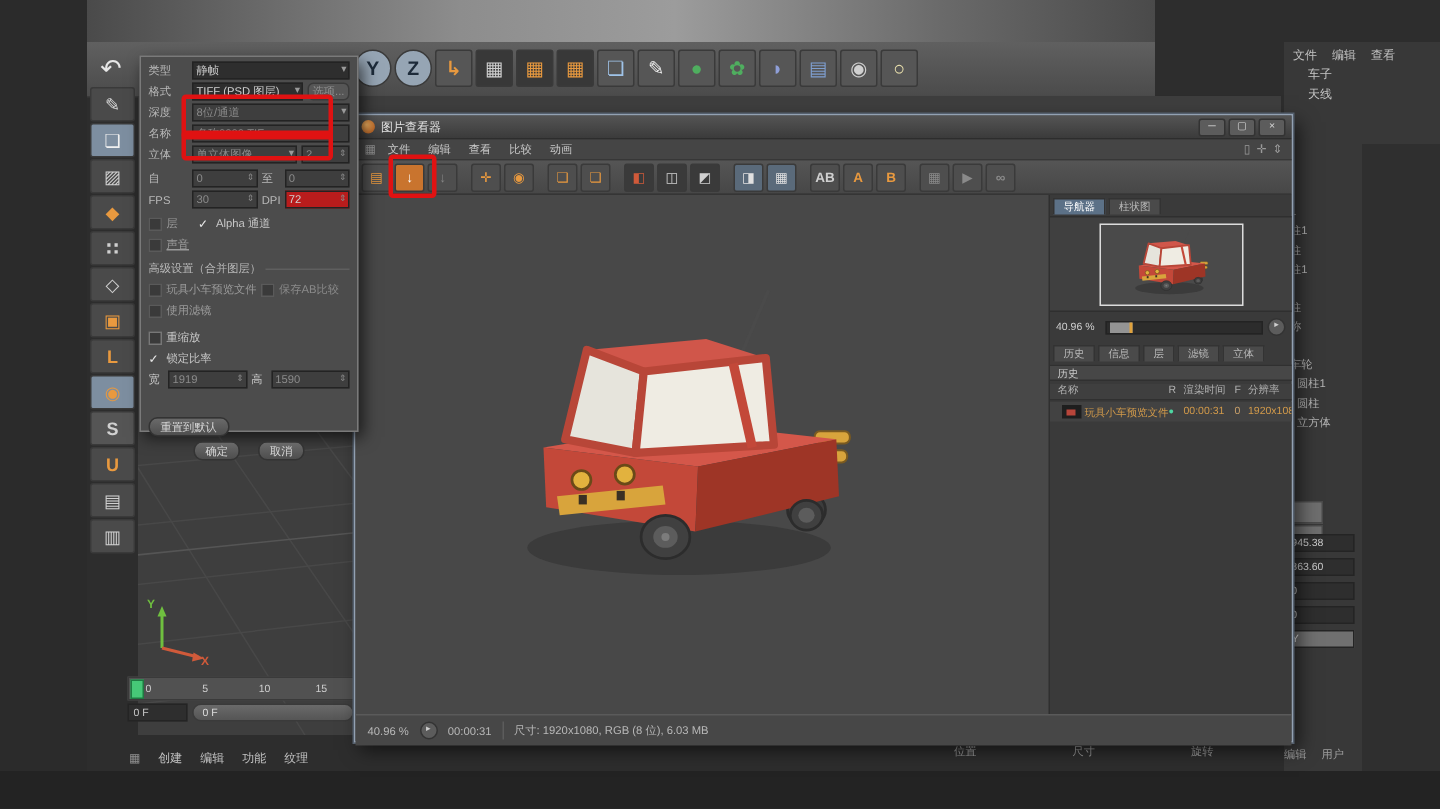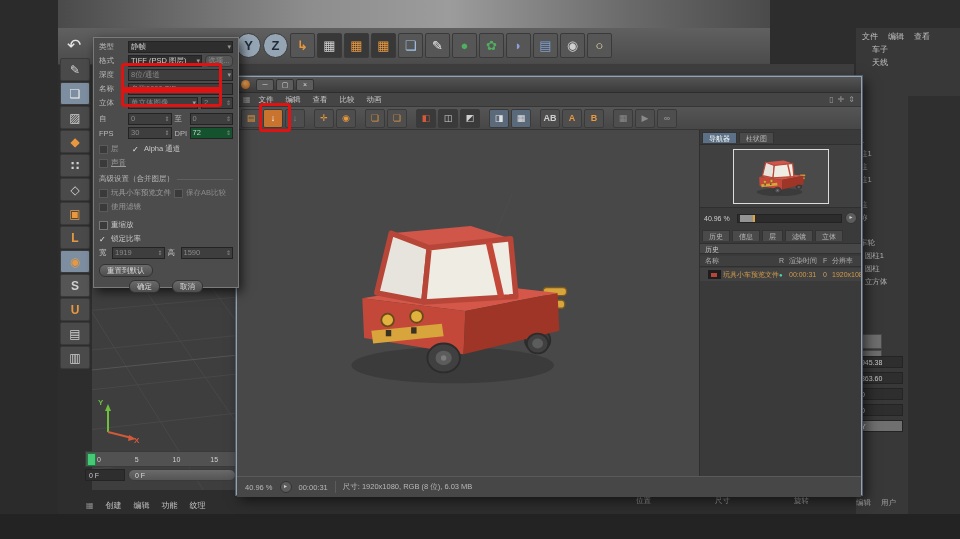--- a/index.html
+++ b/index.html
@@ -77,21 +77,21 @@
     color:#fff;font-size:8px;line-height:9px;text-align:center;}
   .sd-body{padding:4px 5px 0 5px;}
   .sd-row{display:flex;align-items:center;gap:3px;margin-bottom:4px;height:10px;}
   .sd-label{width:26px;color:#b9b9b9;flex:none;}
   .sd-select,.sd-field{flex:1;height:10px;background:#2e2e2e;border:1px solid #232323;color:#cfcfcf;
     line-height:10px;padding:0 2px;position:relative;overflow:hidden;white-space:nowrap;}
   .sd-select::after{content:"▾";position:absolute;right:1px;top:0;color:#9a9a9a;font-size:7px;}
   .disabled{color:#8a8a8a !important;background:#3e3e3e !important;}
   .sd-btn-sm{width:26px;height:10px;background:#565656;border:1px solid #3a3a3a;border-radius:4px;color:#8f8f8f;
     text-align:center;line-height:10px;flex:none;}
-  .sd-step{width:26px;height:10px;background:#14532d;border:1px solid #232323;color:#cfcfcf;line-height:10px;
+  .sd-step{width:26px;height:10px;background:#b91c1c;border:1px solid #232323;color:#cfcfcf;line-height:10px;
     padding:0 2px;position:relative;flex:none;}
   .sd-step::after{content:"⇕";position:absolute;right:1px;top:0;color:#8a8a8a;font-size:6px;}
   .cb{width:7px;height:7px;border:1px solid #777;background:#3a3a3a;flex:none;display:inline-block;}
   .cb.checked{border:none;background:none;color:#e8e8e8;font-size:8px;line-height:7px;width:9px;}
   .cb.dim{border-color:#5a5a5a;}
   .sd-group{color:#b9b9b9;display:flex;align-items:center;gap:3px;margin:6px 0 4px 0;}
   .sd-group::after{content:"";flex:1;border-top:1px solid #5f5f5f;}
   .sd-pill{background:linear-gradient(#6a6a6a,#4e4e4e);border:1px solid #333;border-radius:6px;color:#d8d8d8;
     padding:0 7px;height:11px;line-height:11px;}
   .sd-buttons{display:flex;justify-content:center;gap:12px;margin-top:5px;}
@@ -283,20 +283,21 @@
       <div>+Y</div>
     </div>
   <div class="abs attr-menu">
       <span>编辑</span>
       <span>用户</span>
     </div>
 
   <div class="abs pv">
     <div class="pv-title">
       <div class="pv-title-icon"></div>
+      <div class="pv-title-text">图片查看器</div>
       <span style="display:flex;">
           <div class="pv-winbtn" style="background: rgb(92, 92, 92); color: rgb(216, 216, 216);">─</div>
           <div class="pv-winbtn" style="background: rgb(92, 92, 92); color: rgb(216, 216, 216);">▢</div>
           <div class="pv-winbtn" style="background: rgb(92, 92, 92); color: rgb(216, 216, 216);">×</div>
         </span>
     </div>
     <div class="pv-menubar">
       <span class="pmenu-icon">▦</span>
       <span style="display:flex;">
           <span class="menu-item">文件</span>
@@ -487,21 +488,21 @@
       <div class="sd-row">
         <span class="cb checked">✓</span>
         <span>锁定比率</span>
       </div>
       <div class="sd-row">
         <span style="width:10px;">宽</span>
         <div class="sd-step disabled" style="flex:1;">1919</div>
         <span style="width:10px;">高</span>
         <div class="sd-step disabled" style="flex:1;">1590</div>
       </div>
-      <div class="sd-row" style="margin-top:7px;">
+      <div class="sd-row" style="margin-top:21px;">
         <div class="sd-pill">重置到默认</div>
       </div>
       <div class="sd-buttons">
         <div class="sd-pill">确定</div>
         <div class="sd-pill">取消</div>
       </div>
     </div>
 
     <div class="redbox" style="position:absolute;left:27px;top:25px;width:95px;height:24px;"></div>
     <div class="redbox" style="position:absolute;left:27px;top:49px;width:95px;height:14px;"></div>

